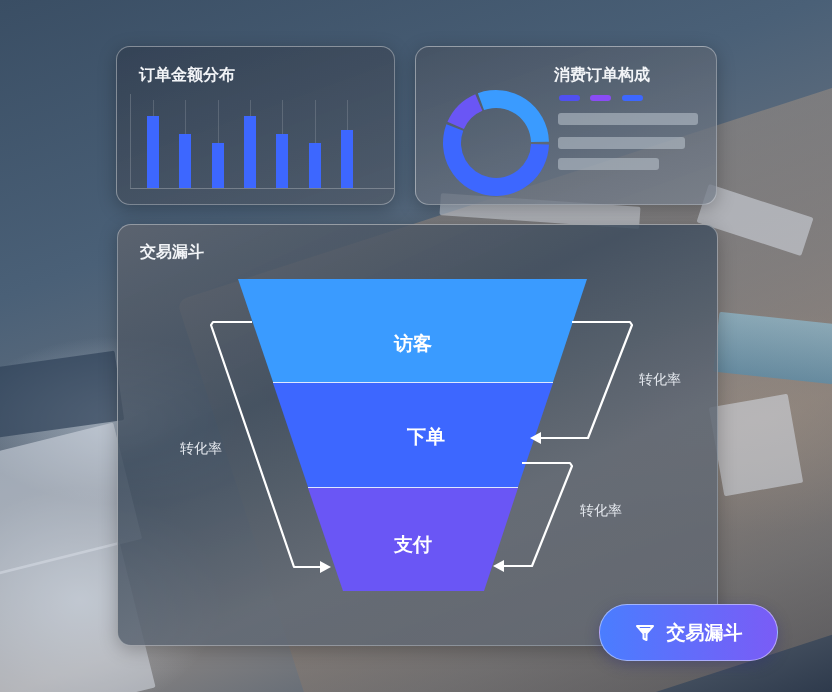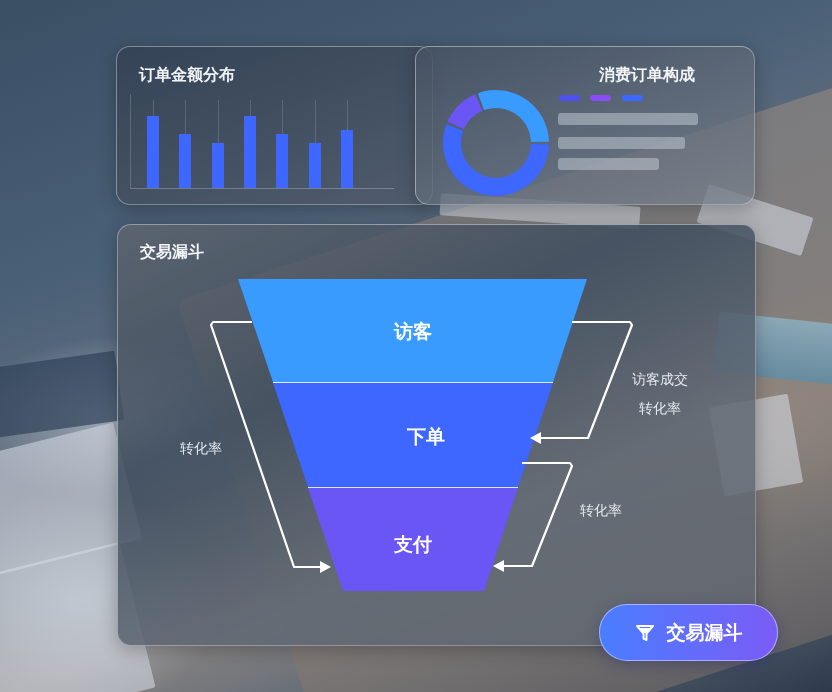--- a/index.html
+++ b/index.html
@@ -12,21 +12,21 @@
       radial-gradient(ellipse 200px 160px at 80px 600px, rgba(200,214,228,0.55), transparent 70%),
       radial-gradient(ellipse 260px 160px at 760px 420px, rgba(170,160,150,0.45), transparent 70%),
       linear-gradient(160deg, #3a4e64 0%, #4a6077 30%, #6b7480 55%, #8a8583 70%, #5b6673 85%, #2e3a4c 100%);}
   .desk{position:absolute;left:240px;top:180px;width:700px;height:520px;transform:rotate(-18deg);
     background:linear-gradient(180deg,#9b8d82,#7d7168);opacity:0.55;border-radius:10px;}
   .paper{position:absolute;background:#d7dde6;opacity:0.55;border-radius:2px;}
   .paper.blue{background:linear-gradient(180deg,#8ec3dc,#4d8fb5);opacity:0.6;}
   .paper.dark{background:#2f4258;opacity:0.7;}
   .card{position:absolute;border-radius:14px;border:1px solid rgba(255,255,255,0.35);
     background:linear-gradient(160deg, rgba(50,64,82,0.82), rgba(80,90,104,0.78));
-    box-shadow:0 4px 18px rgba(0,0,0,0.25);padding-left:38px;}
+    box-shadow:0 4px 18px rgba(0,0,0,0.25);}
   .card.c2{background:linear-gradient(160deg, rgba(70,82,98,0.82), rgba(120,128,140,0.78));}
   .card.c3{background:linear-gradient(155deg, rgba(95,100,110,0.82) 0%, rgba(60,75,92,0.85) 35%, rgba(95,104,116,0.85) 65%, rgba(100,104,112,0.85) 100%);}
   .title{position:absolute;font-size:16px;font-weight:bold;color:#f2f4f7;white-space:nowrap;}
   .axis-y{position:absolute;width:1px;background:rgba(255,255,255,0.18);}
   .axis-x{position:absolute;height:1px;background:rgba(255,255,255,0.25);}
   .bar{position:absolute;background:#3d67ff;}
   .gridline{position:absolute;width:1px;background:rgba(255,255,255,0.15);}
   .pill{position:absolute;height:6px;border-radius:3px;}
   .ph{position:absolute;height:12px;border-radius:3px;background:rgba(190,198,208,0.55);}
   .stage-label{position:absolute;font-size:19px;font-weight:bold;color:#fff;text-align:center;width:120px;}
@@ -71,21 +71,21 @@
       <div class="bar" style="left: 223.8px; top: 83px; width: 12px; height: 58px; background: rgb(61, 103, 255);"></div>
     </div>
 </div>
 
 <div class="card c2" style="left:415px;top:46px;width:300px;height:157px;">
   <svg width="130" height="130" style="position:absolute;left:15px;top:31px;" viewBox="0 0 130 130" id="donut">
       <path d="M46.872932403739554,15.196291098346855 A53,53 0 0 1 117.98318525650609,63.665054280220915 L99.9888959241078,64.118432071844 A35,35 0 0 0 53.029294983601595,32.11075827249321 Z" fill="#3a9bff"></path>
       <path d="M117.98043930329713,66.4398094421307 A53,53 0 1 1 15.381466877264678,46.37203256530606 L32.233044164231394,52.698512071428524 A35,35 0 1 0 99.98708255878113,65.95081755612404 Z" fill="#3d67ff"></path>
       <path d="M16.42437984099554,43.8007281689177 A53,53 0 0 1 44.29125019006849,16.213242767020667 L51.324410502875416,32.78233012916459 A35,35 0 0 0 32.92176027235554,51.00048086626641 Z" fill="#6a56f5"></path>
     </svg>
-  <div class="title" style="left:138px;top:18px;margin-left:45px;">消费订单构成</div>
+  <div class="title" style="left:138px;top:18px;">消费订单构成</div>
   <div class="pill" style="left:143px;top:48px;width:21px;background:#5050f0;"></div>
   <div class="pill" style="left:174px;top:48px;width:21px;background:#8a4cf5;"></div>
   <div class="pill" style="left:206px;top:48px;width:21px;background:#3d67ff;"></div>
   <div class="ph" style="left:142px;top:66px;width:140px;"></div>
   <div class="ph" style="left:142px;top:90px;width:127px;"></div>
   <div class="ph" style="left:142px;top:111px;width:101px;"></div>
 </div>
 
 <div class="card c3" style="left:117px;top:224px;width:599px;height:420px;">
   <div class="title" style="left:22px;top:17px;">交易漏斗</div>
@@ -107,29 +107,28 @@
     <polyline points="572,322 630,322 632,325 588,438 539,438"></polyline>
   </g>
   <polygon points="541,432 530,438 541,444" fill="#fff"></polygon>
 
   <g fill="none" stroke="#fff" stroke-width="2.2" stroke-linejoin="round">
     <polyline points="522,463 570,463 572,466 532,566 502,566"></polyline>
   </g>
   <polygon points="504,560 493,566 504,572" fill="#fff"></polygon>
 </svg>
 
-<div class="stage-label" style="left:353px;top:319px;">访客</div>
+<div class="stage-label" style="left:353px;top:331px;">访客</div>
 <div class="stage-label" style="left:366px;top:424px;">下单</div>
 <div class="stage-label" style="left:353px;top:532px;">支付</div>
 
 <div class="rate" style="left:161px;top:434px;">
   <div>转化率</div>
 </div>
 <div class="rate" style="left:620px;top:365px;">
-  <div>访客成交</div>
   <div>转化率</div>
 </div>
 <div class="rate" style="left:561px;top:496px;">
   <div>转化率</div>
 </div>
 
 <div class="cta">
   <svg width="20" height="20" viewBox="0 0 20 20">
     <path d="M2 3 H18 L11.5 10.5 V17 L8.5 15.5 V10.5 Z" fill="none" stroke="#fff" stroke-width="2" stroke-linejoin="round"></path>
     <path d="M4.5 5 H15.5 L11 10 H9 Z" fill="#fff"></path>

